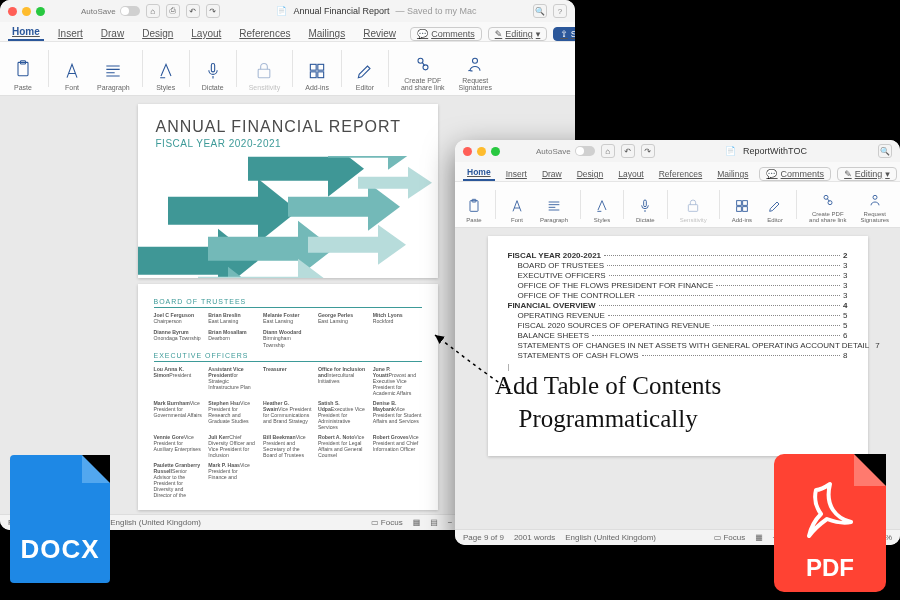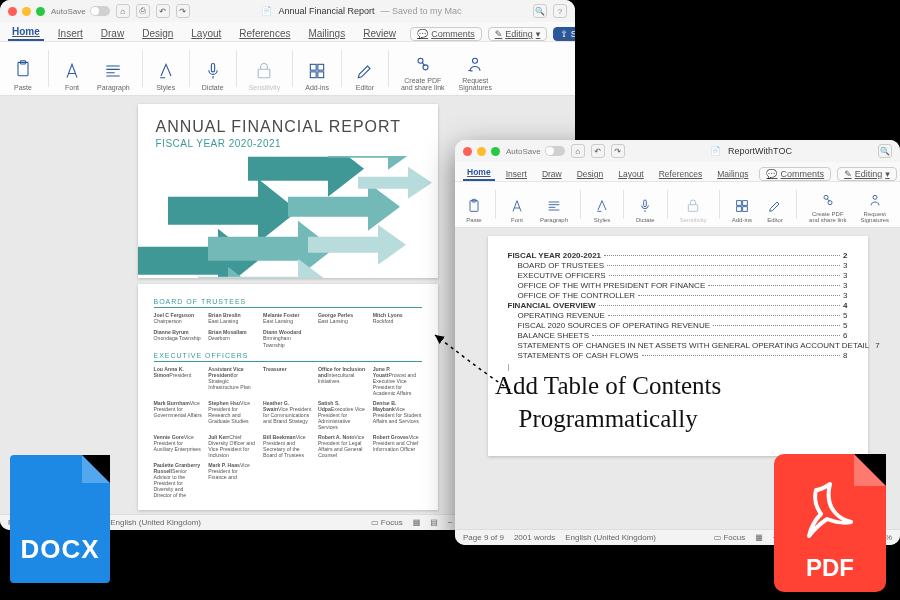--- a/index.html
+++ b/index.html
@@ -6,21 +6,21 @@
   *{box-sizing:border-box;}
   
   .win{position:absolute;background:#fff;border-radius:10px;box-shadow:0 10px 30px rgba(0,0,0,.5);overflow:hidden;display:flex;flex-direction:column;}
   .titlebar{height:22px;display:flex;align-items:center;padding:0 8px;background:#f4f4f4;font-size:9px;color:#555;gap:6px;}
   .traffic{display:flex;gap:5px;}
   .dot{width:9px;height:9px;border-radius:50%;}
   .dot.red{background:#ff5f57;} .dot.yellow{background:#febc2e;} .dot.green{background:#28c840;}
   .tb-mid{flex:1;display:flex;align-items:center;justify-content:center;gap:6px;}
   .tb-mid .fname{font-weight:500;color:#333;}
   .tb-mid .fsub{color:#9a9a9a;}
-  .autosave{display:flex;align-items:center;gap:4px;font-size:8px;color:#777;}
+  .autosave{display:flex;align-items:center;gap:4px;font-size:8px;color:#777;margin-left:30px;}
   .switch{width:20px;height:10px;border-radius:5px;background:#d0d0d0;position:relative;}
   .switch::after{content:"";position:absolute;top:1px;left:1px;width:8px;height:8px;border-radius:50%;background:#fff;}
   .tb-right{display:flex;gap:6px;align-items:center;color:#888;}
   .tb-btn{width:14px;height:14px;border:1px solid #ccc;border-radius:3px;display:flex;align-items:center;justify-content:center;font-size:8px;}
   
   .tabs{height:20px;display:flex;align-items:flex-end;padding:0 8px;background:#f9f9f9;border-bottom:1px solid #e5e5e5;gap:10px;font-size:10px;color:#555;text-decoration:underline;}
   .tab{padding:2px 4px;cursor:pointer;}
   .tab.active{color:#2b579a;font-weight:600;border-bottom:2px solid #2b579a;}
   .tabs-right{margin-left:auto;display:flex;gap:6px;align-items:center;}
   .pill{border:1px solid #ccc;border-radius:4px;padding:1px 6px;font-size:9px;display:flex;align-items:center;gap:3px;}
@@ -459,21 +459,21 @@
           <span class="t">BOARD OF TRUSTEES</span>
           <span class="dots"></span>
           <span class="pg">3</span>
         </div>
         <div class="toc-row ind">
           <span class="t">EXECUTIVE OFFICERS</span>
           <span class="dots"></span>
           <span class="pg">3</span>
         </div>
         <div class="toc-row ind">
-          <span class="t">OFFICE OF THE WITH PRESIDENT FOR FINANCE</span>
+          <span class="t">OFFICE OF THE FLOWS PRESIDENT FOR FINANCE</span>
           <span class="dots"></span>
           <span class="pg">3</span>
         </div>
         <div class="toc-row ind">
           <span class="t">OFFICE OF THE CONTROLLER</span>
           <span class="dots"></span>
           <span class="pg">3</span>
         </div>
         <div class="toc-row h">
           <span class="t">FINANCIAL OVERVIEW</span>

